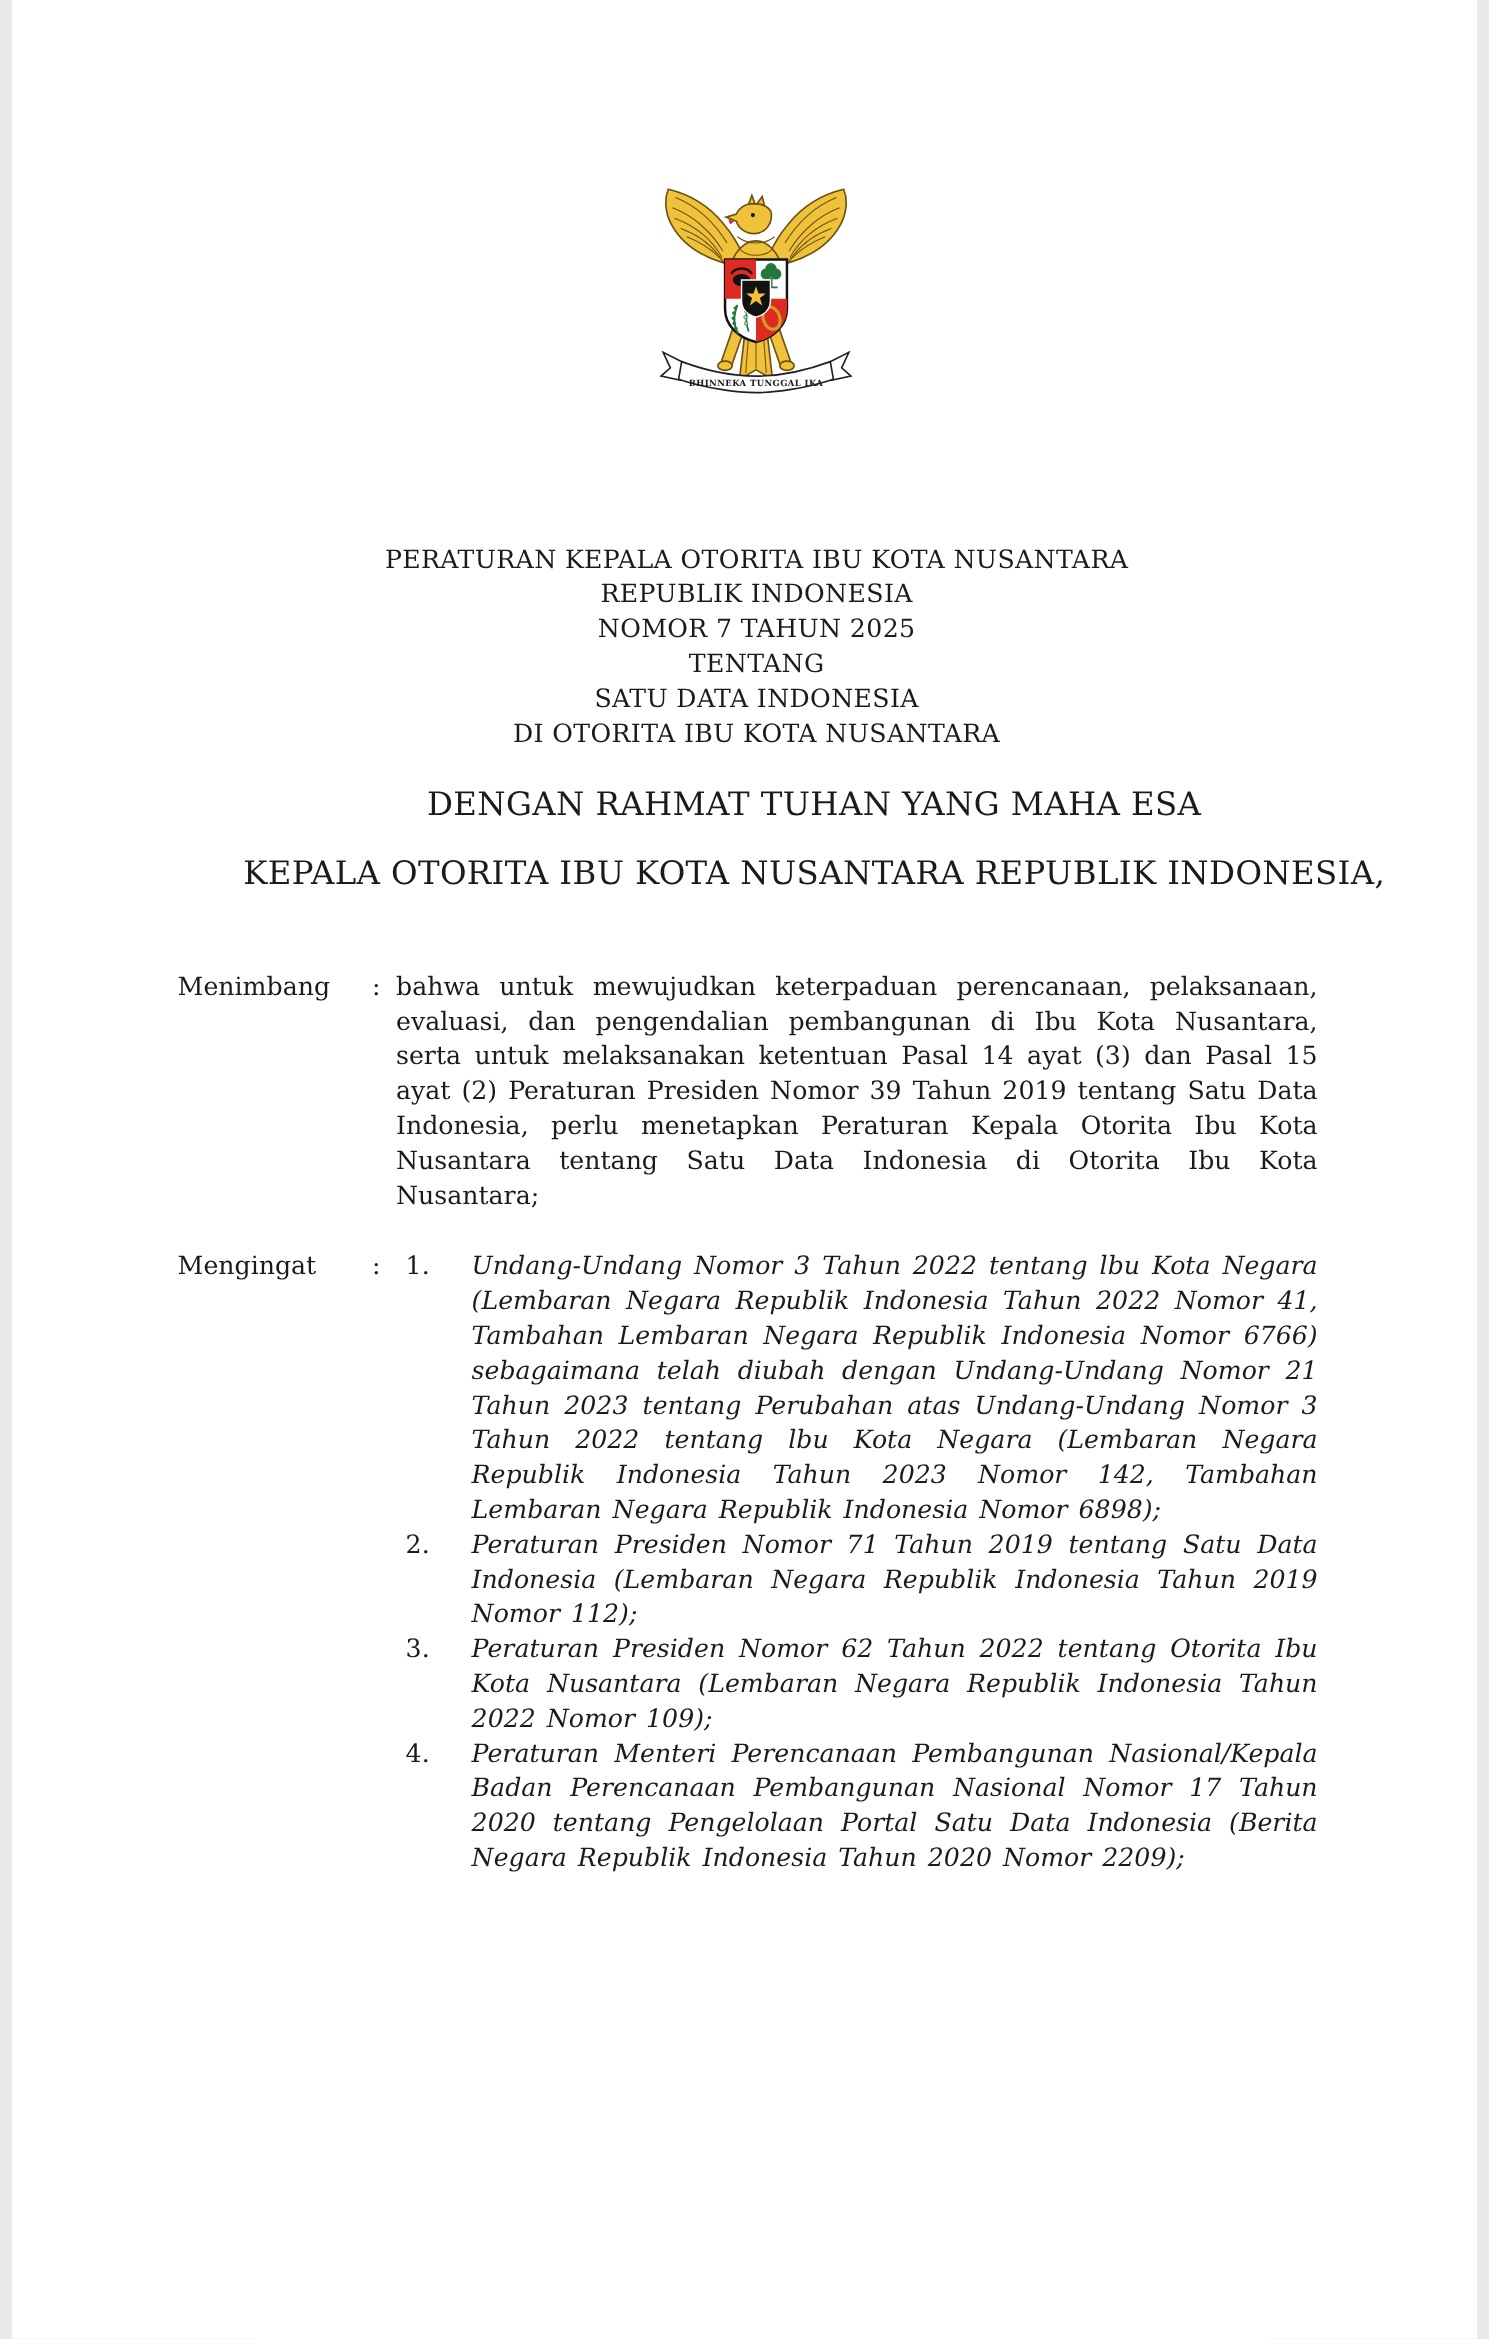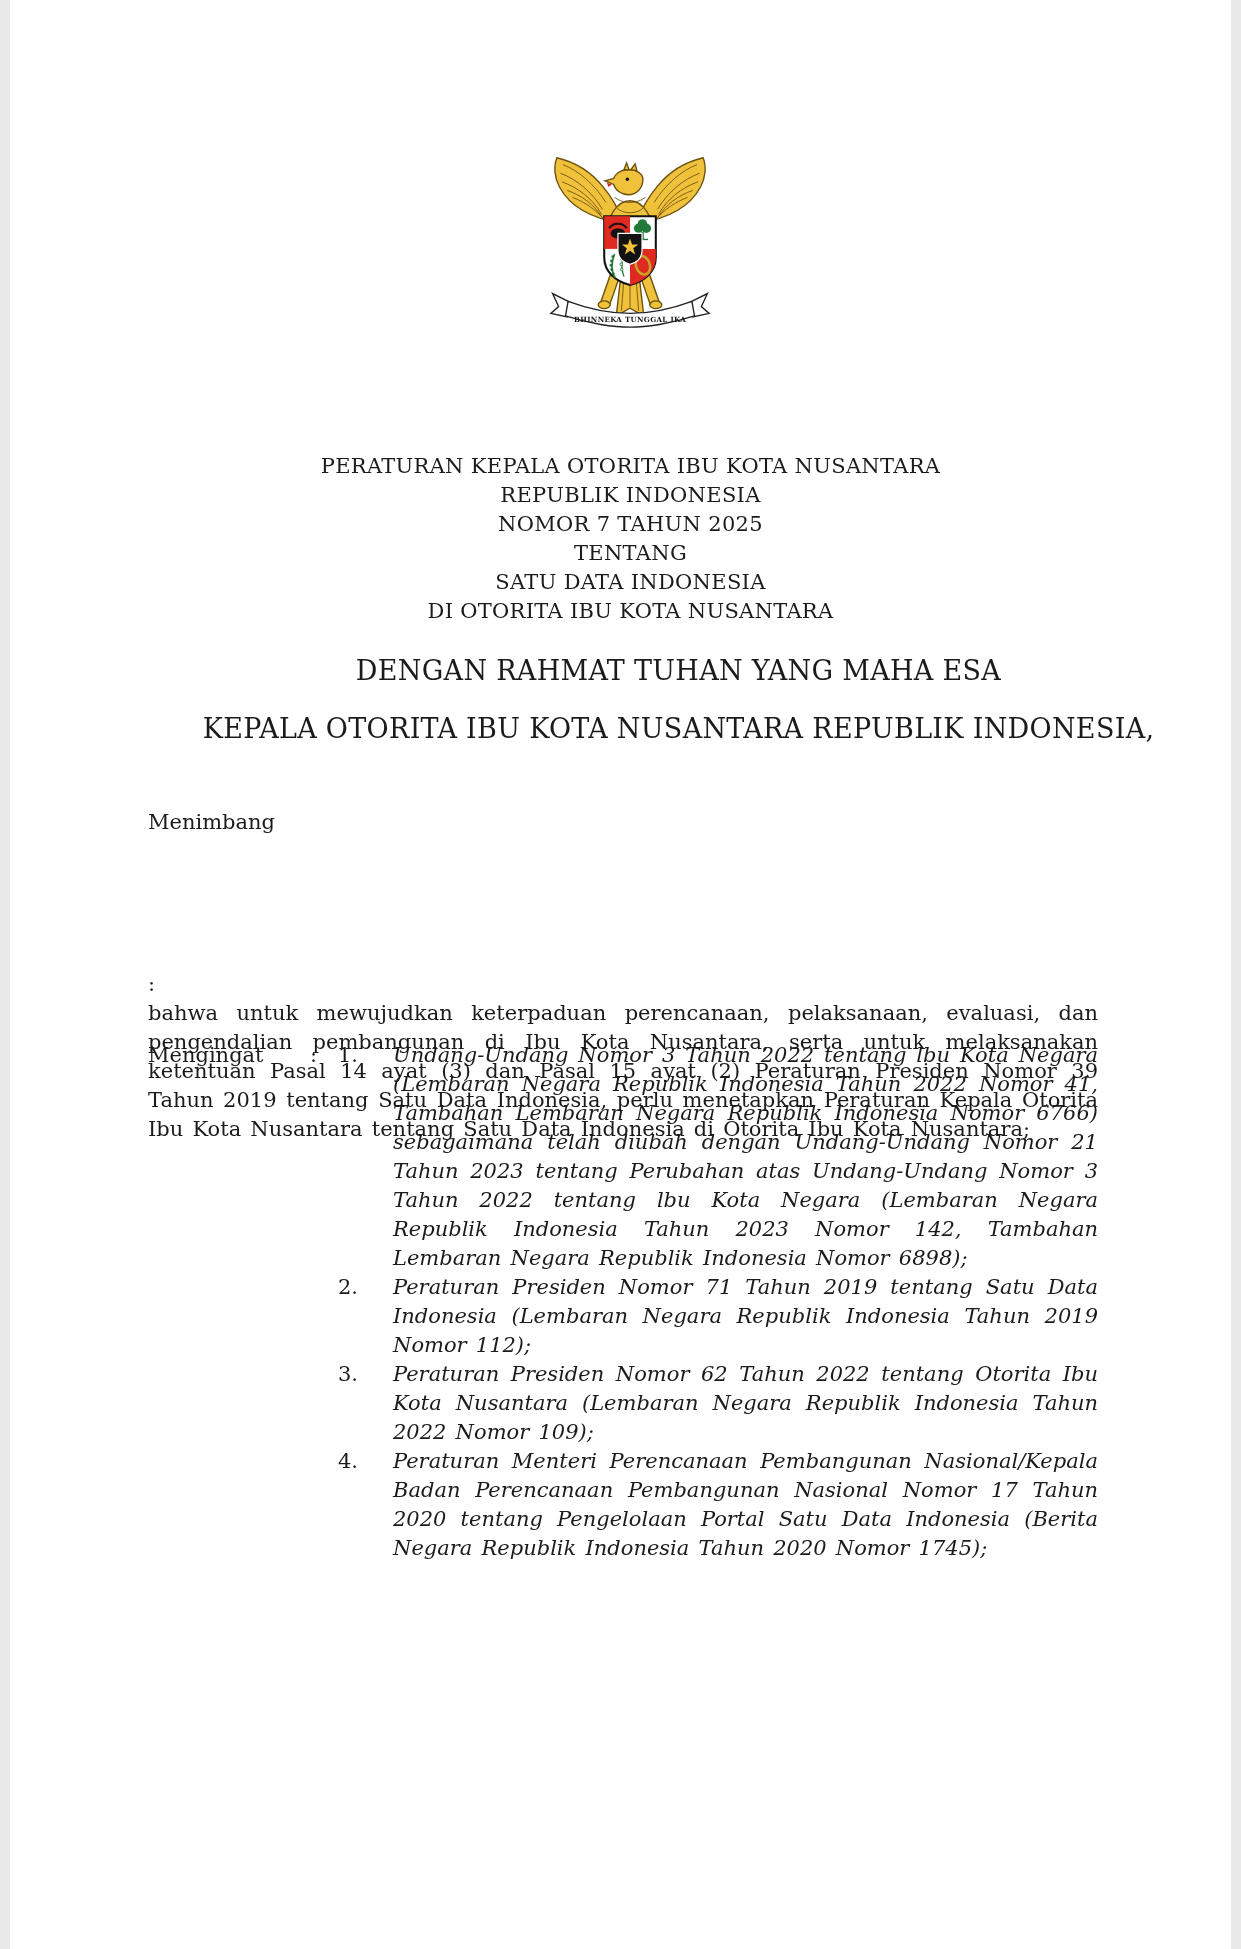--- a/index.html
+++ b/index.html
@@ -29,21 +29,21 @@
     letter-spacing:.3px;
   }
   .centered-line{position:absolute;left:0;width:1241px;text-align:center;font-size:27px;line-height:29px;letter-spacing:.3px;margin-left:48px;}
   .invocation{top:656px;}
   .issuer{top:714px;}
   .clause{
     position:absolute;left:138px;width:950px;
     display:flex;align-items:flex-start;
     font-size:21px;line-height:29px;
   }
-  .clause-considering{top:808px;flex-direction:column;}
+  .clause-considering{top:808px;}
   .clause-recalling{top:1041px;}
   .clause-label{width:162px;flex:0 0 162px;}
   .clause-colon{width:20px;flex:0 0 20px;}
   .clause-body{flex:1 1 auto;text-align:justify;word-spacing:2.5px;}
   .legal-list{flex:1 1 auto;}
   .legal-item{display:flex;align-items:flex-start;}
   .legal-item .num{width:63px;flex:0 0 63px;padding-left:8px;box-sizing:border-box;}
   .legal-item .item-text{width:705px;flex:0 0 705px;text-align:justify;word-spacing:2.5px;font-style:italic;}
 </style>
 </head>
@@ -177,18 +177,18 @@
       <div class="legal-item">
         <div class="num">2.</div>
         <div class="item-text">Peraturan Presiden Nomor 71 Tahun 2019 tentang Satu Data Indonesia (Lembaran Negara Republik Indonesia Tahun 2019 Nomor 112);</div>
       </div>
       <div class="legal-item">
         <div class="num">3.</div>
         <div class="item-text">Peraturan Presiden Nomor 62 Tahun 2022 tentang Otorita Ibu Kota Nusantara (Lembaran Negara Republik Indonesia Tahun 2022 Nomor 109);</div>
       </div>
       <div class="legal-item">
         <div class="num">4.</div>
-        <div class="item-text">Peraturan Menteri Perencanaan Pembangunan Nasional/Kepala Badan Perencanaan Pembangunan Nasional Nomor 17 Tahun 2020 tentang Pengelolaan Portal Satu Data Indonesia (Berita Negara Republik Indonesia Tahun 2020 Nomor 1745);</div>
+        <div class="item-text">Peraturan Menteri Perencanaan Pembangunan Nasional/Kepala Badan Perencanaan Pembangunan Nasional Nomor 17 Tahun 2020 tentang Pengelolaan Portal Satu Data Indonesia (Berita Negara Republik Indonesia Tahun 2020 Nomor 2209);</div>
       </div>
     </div>
   </div>
 
 </div>
 
 </body></html>

